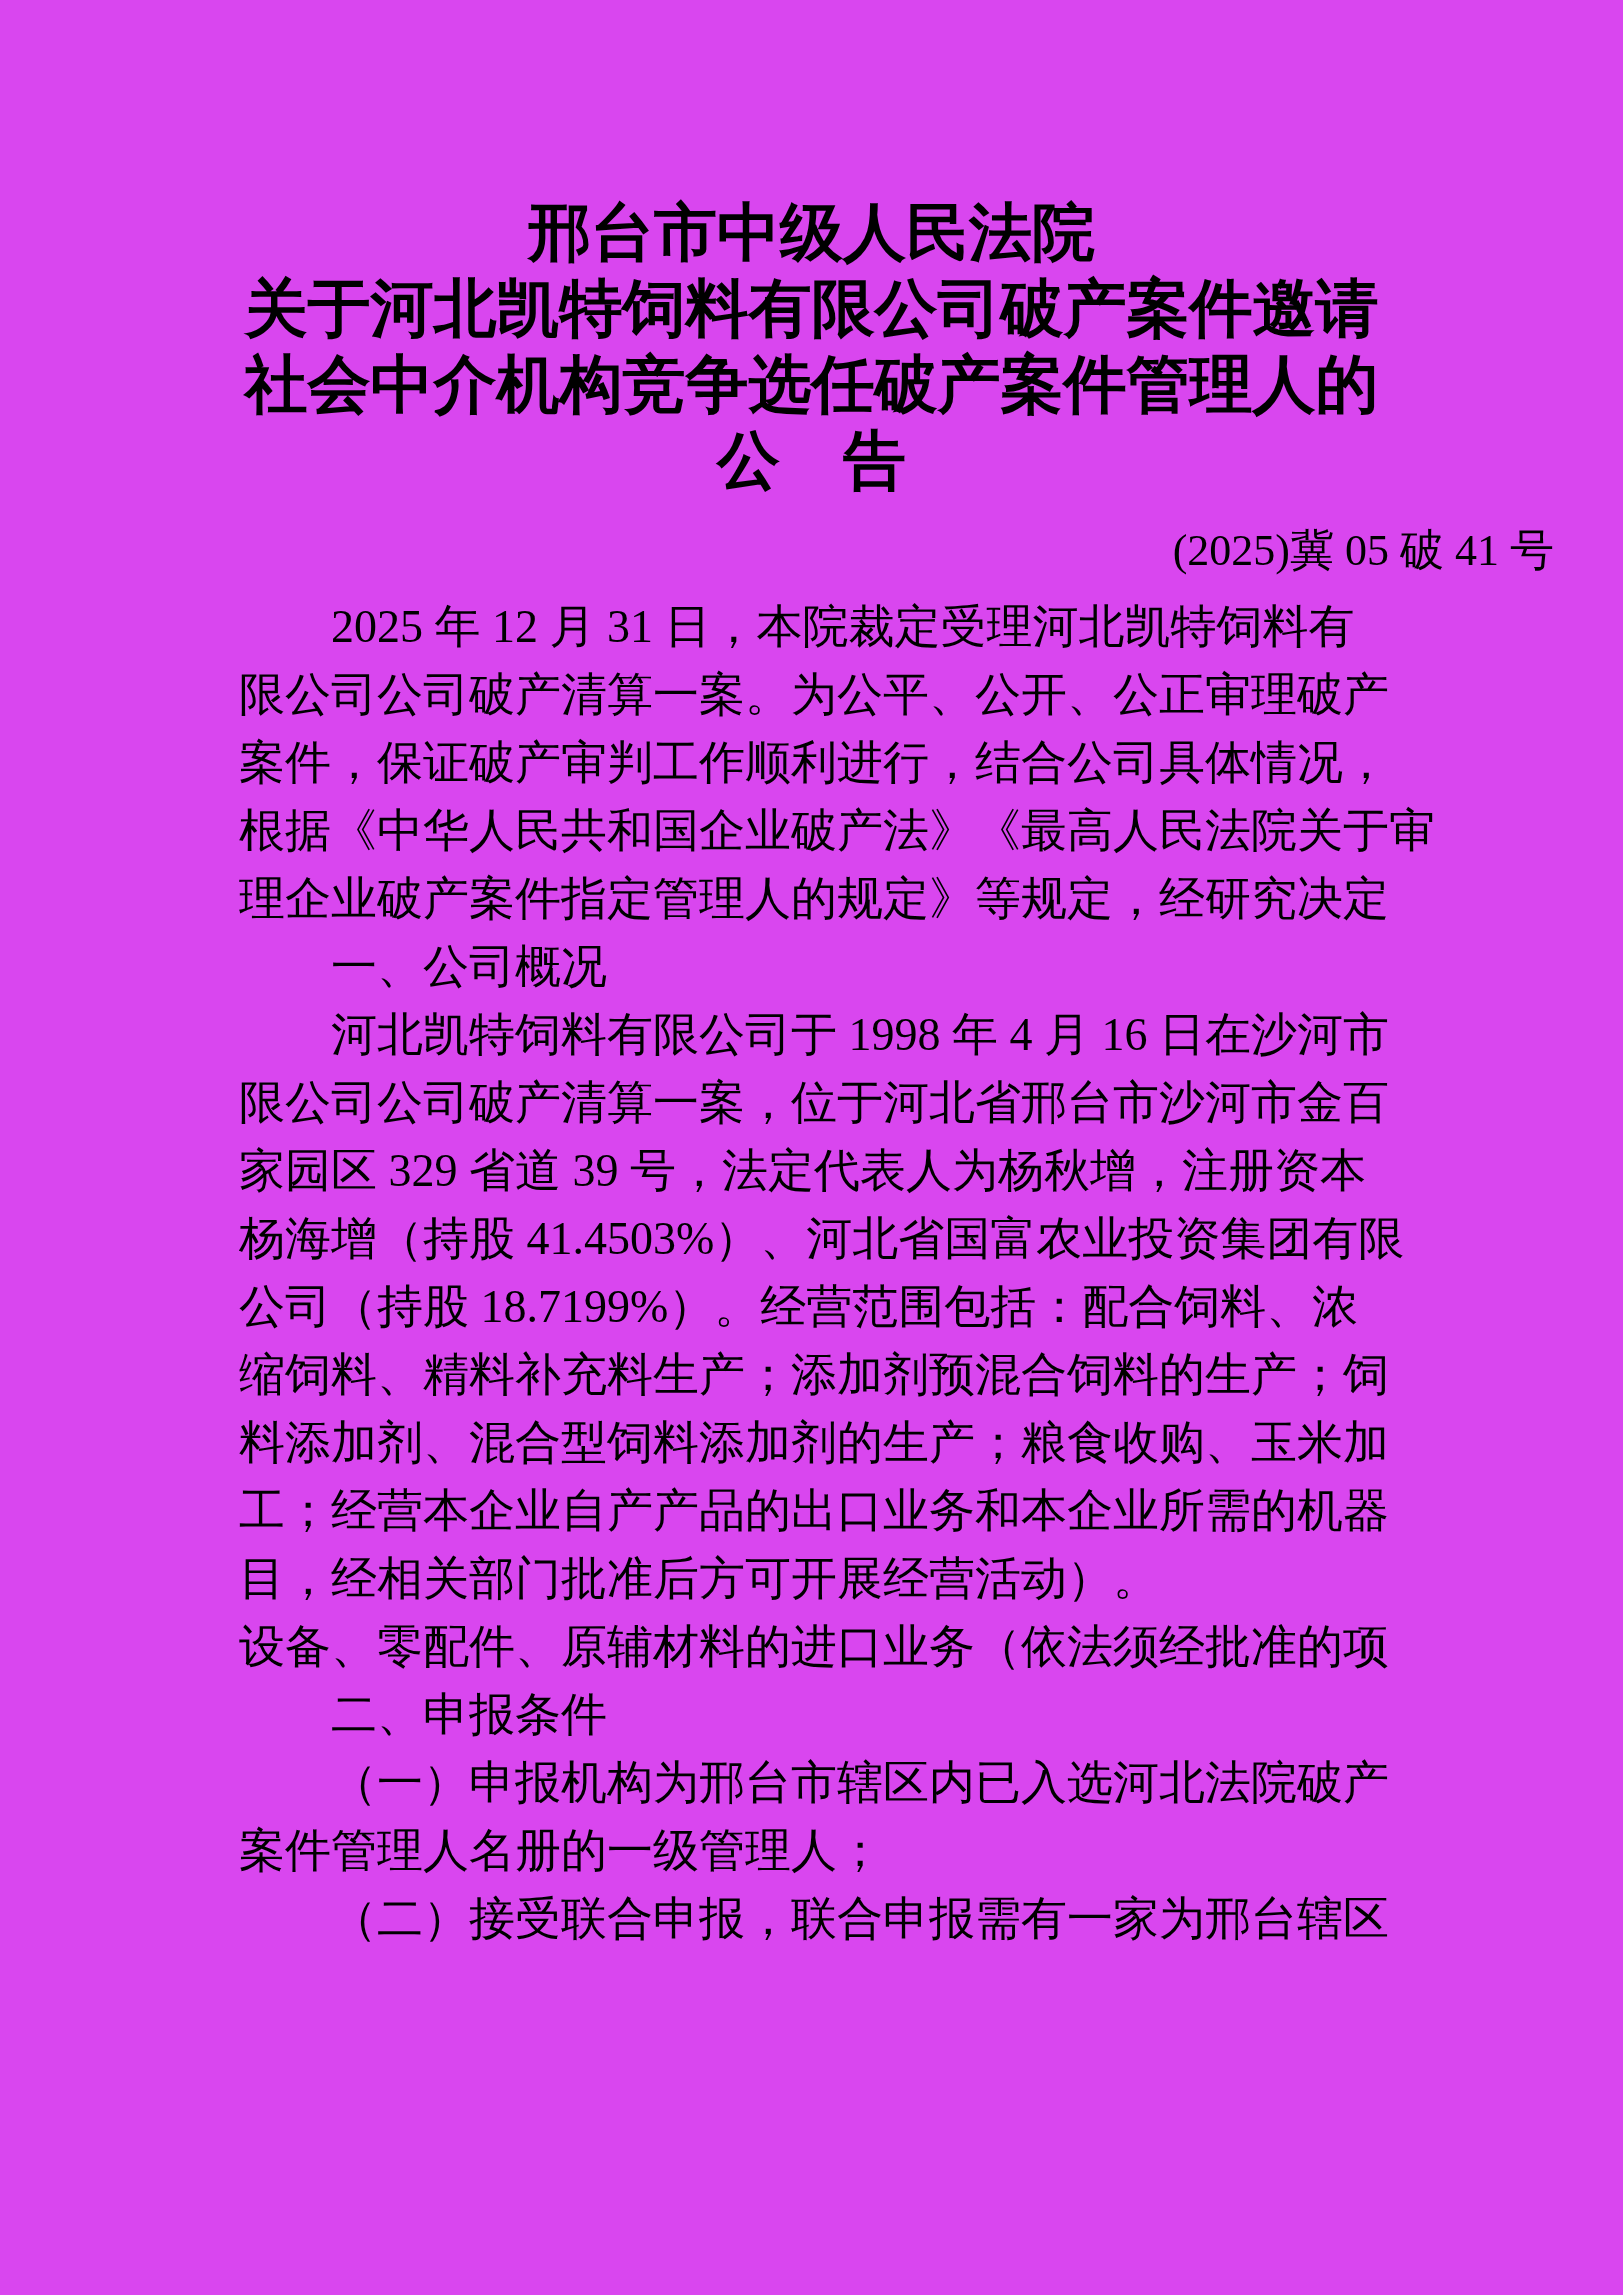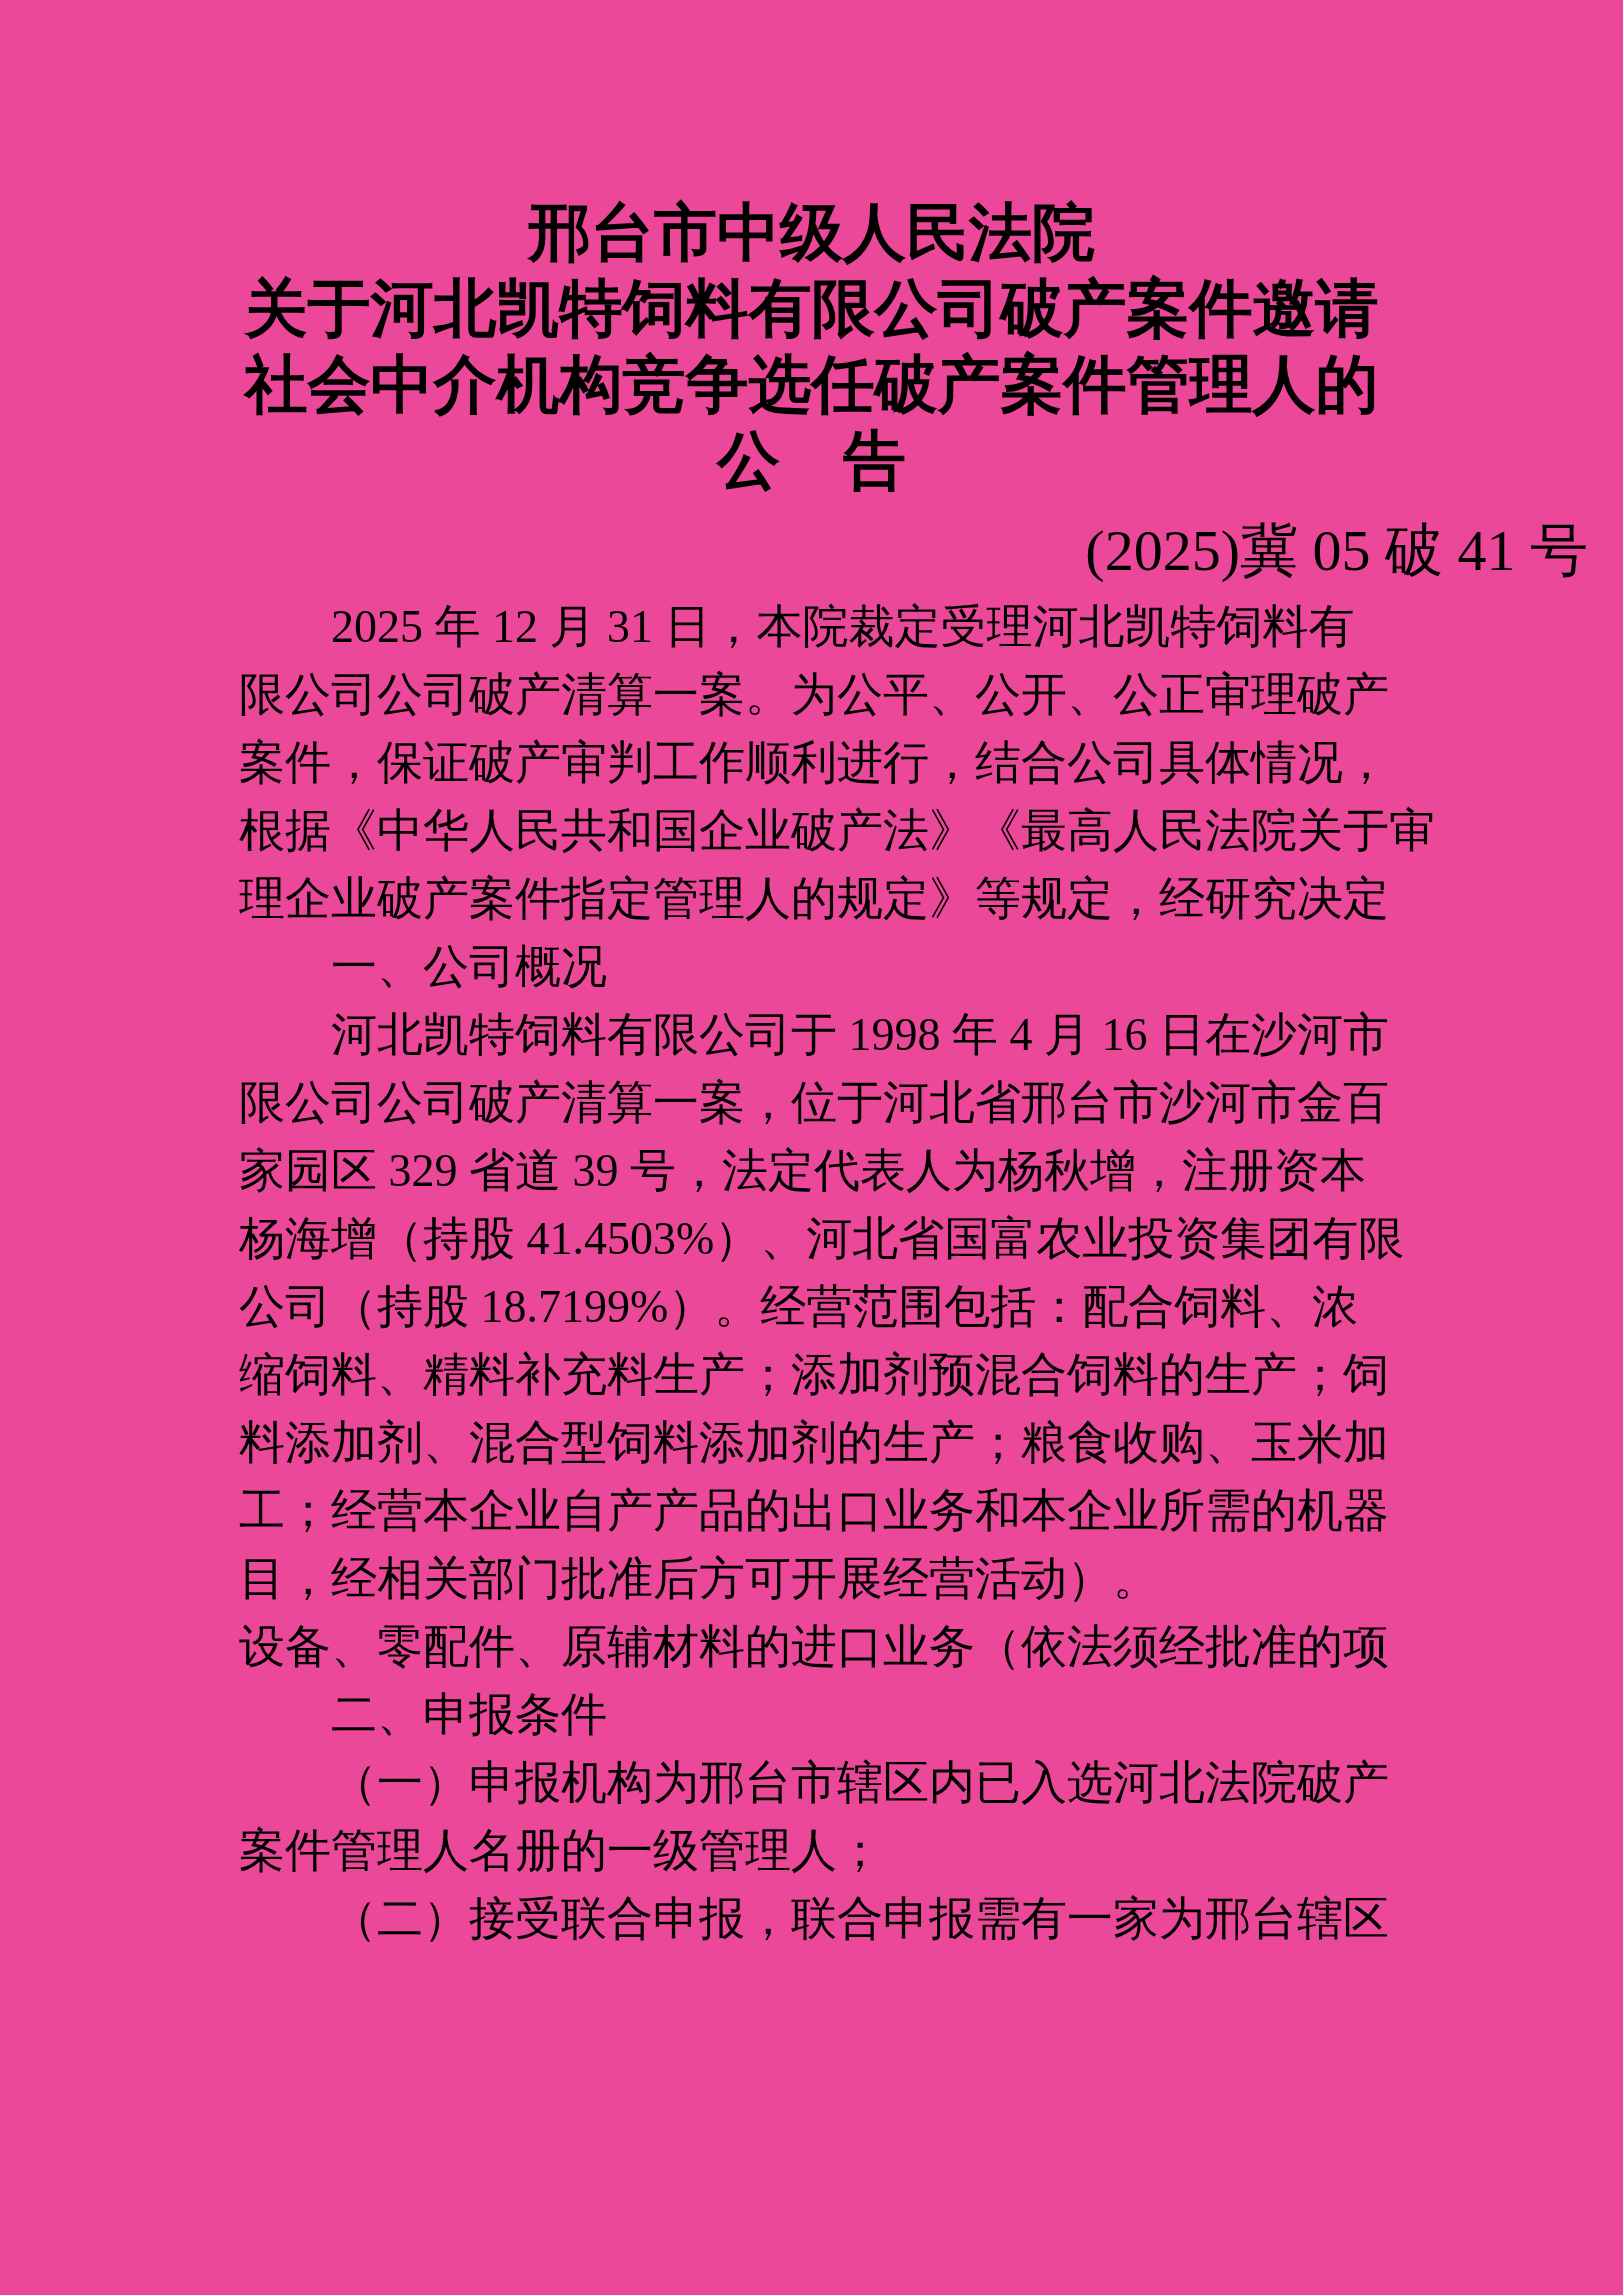--- a/index.html
+++ b/index.html
@@ -4,41 +4,41 @@
 <style>
   html, body {
     margin: 0;
     padding: 0;
     background: #ffffff;
   }
   .page {
     position: relative;
     width: 1623px;
     height: 2295px;
-    background: #ec4899;
+    background: #d946ef;
     color: #000000;
     overflow: hidden;
   }
   .title-block {
     padding-top: 194px;
     text-align: center;
     font-family: "Liberation Sans", "DejaVu Sans", sans-serif;
     font-weight: 700;
     font-size: 63px;
     line-height: 76px;
   }
   .title-line {
     white-space: nowrap;
   }
   .case-number {
     margin-top: 15.7px;
-    padding-right: 35px;
+    padding-right: 69px;
     text-align: right;
     font-family: "Liberation Serif", "DejaVu Serif", serif;
-    font-size: 58px;
+    font-size: 44px;
     line-height: 73px;
     white-space: nowrap;
   }
   .doc-body {
     width: 1146px;
     margin-left: 239px;
     margin-top: 6px;
     font-family: "Liberation Serif", "DejaVu Serif", serif;
     font-size: 46px;
     line-height: 68px;

